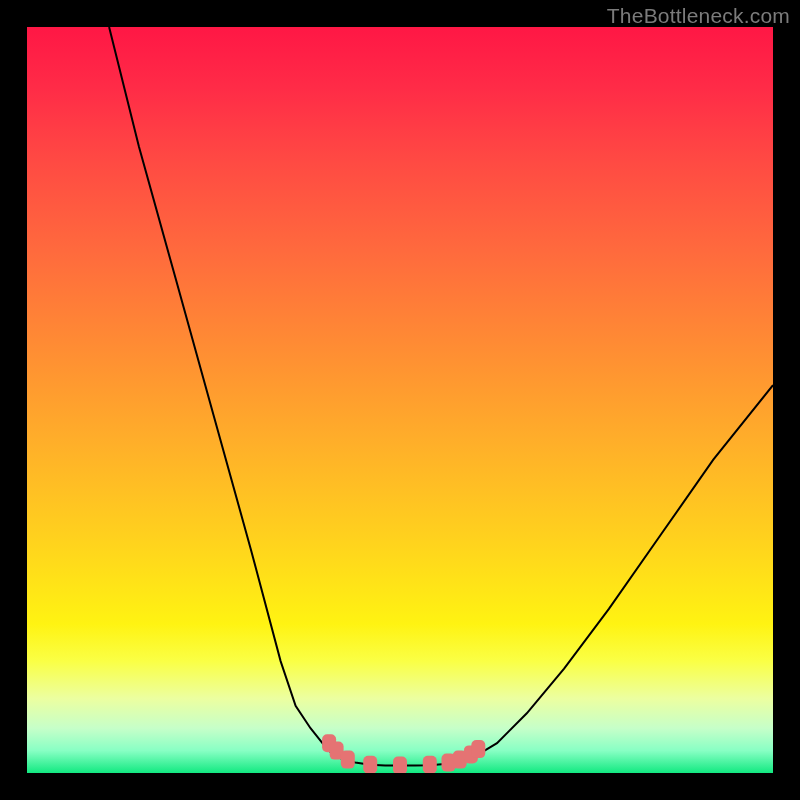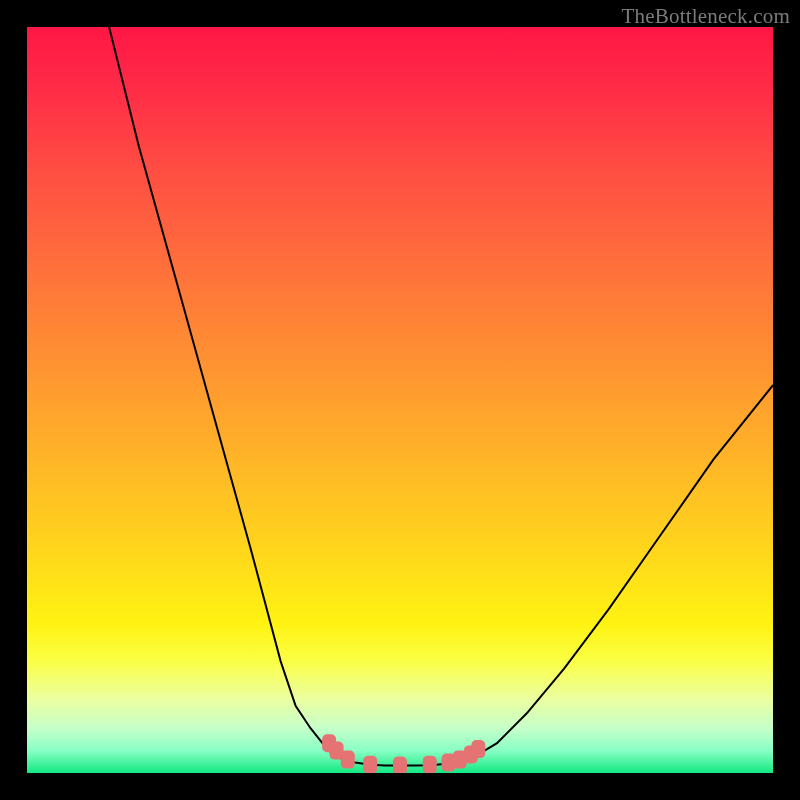--- a/index.html
+++ b/index.html
@@ -9,21 +9,20 @@
     height: 800px;
     overflow: hidden;
     background: #000;
     font-family: Arial, Helvetica, sans-serif;
   }
   .frame {
     position: absolute;
     left: 0; top: 0;
     width: 800px; height: 800px;
     background: #000;
-    font-family: Liberation Serif, serif;
   }
   .plot {
     position: absolute;
     left: 27px;
     top: 27px;
     width: 746px;
     height: 746px;
     background: linear-gradient(to bottom,
       #ff1745 0%,
       #ff2b47 8%,

